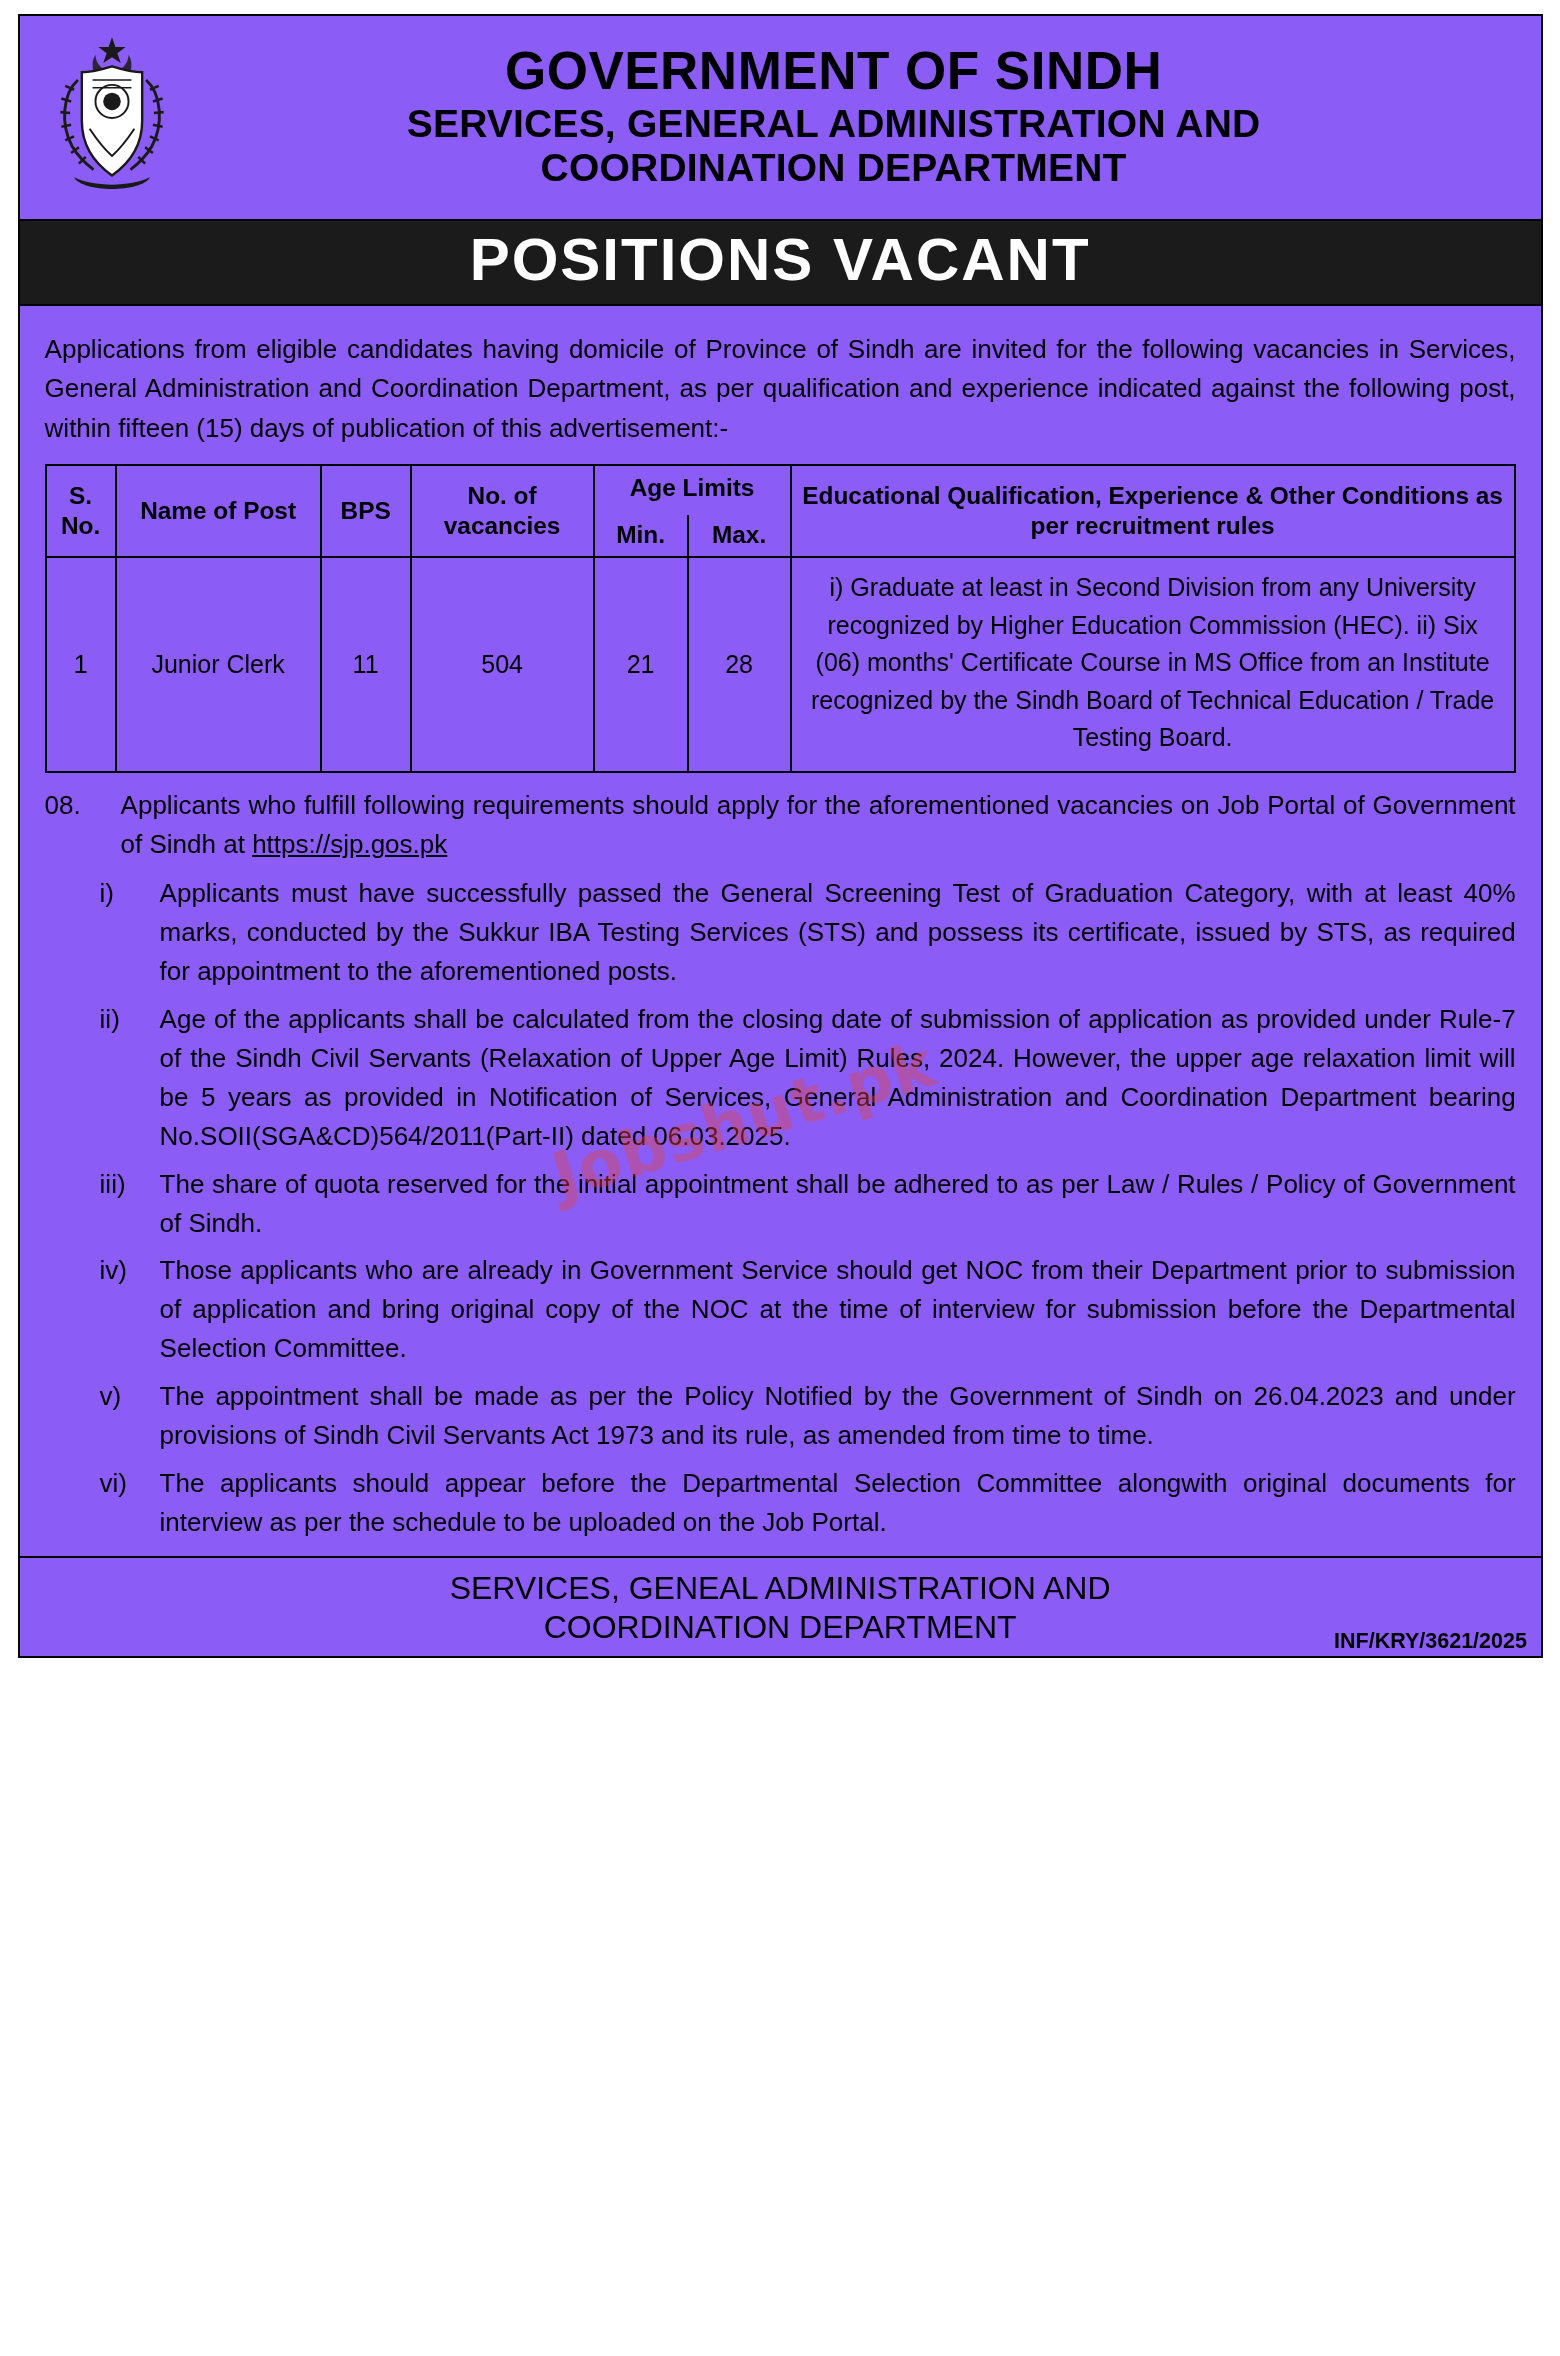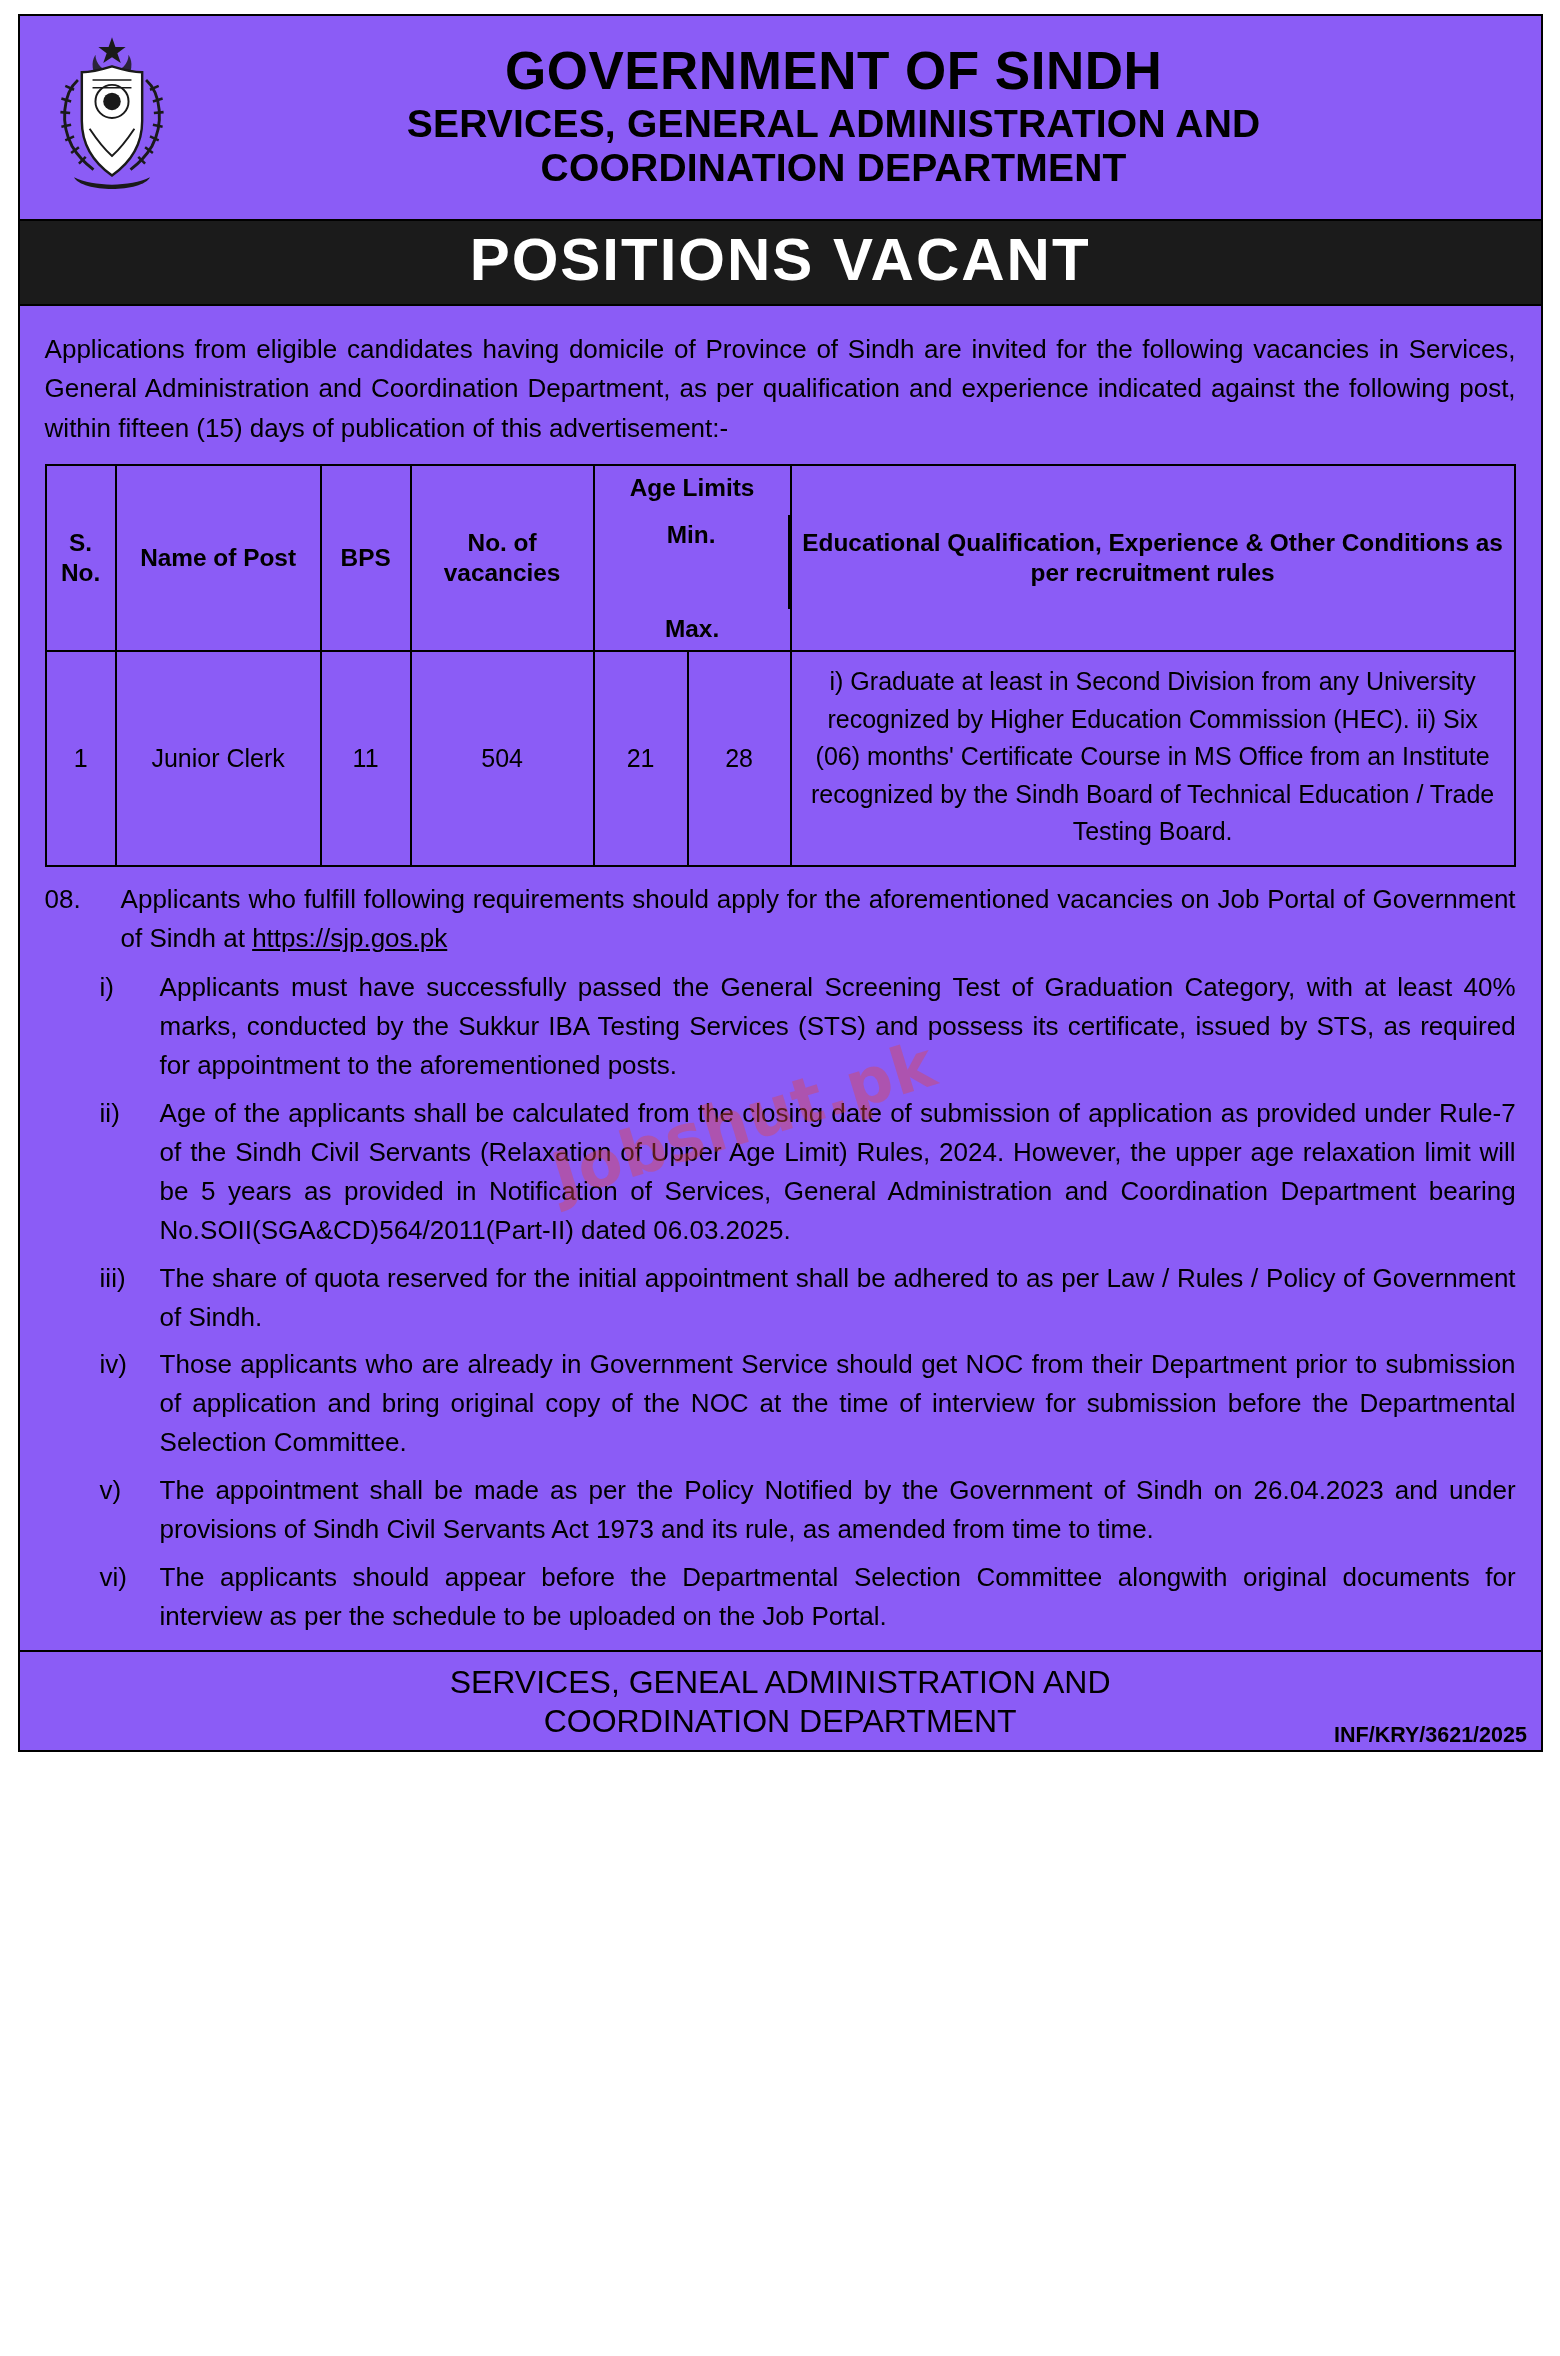--- a/index.html
+++ b/index.html
@@ -254,21 +254,21 @@
 
       <table class="vac">
         <thead>
           <tr>
             <th class="col-sno" rowspan="2">S. No.</th>
             <th class="col-post" rowspan="2">Name of Post</th>
             <th class="col-bps" rowspan="2">BPS</th>
             <th class="col-vac" rowspan="2">No. of vacancies</th>
             <th colspan="2" style="padding:0;">
               <div class="agegroup-top">Age Limits</div>
-              <div style="display:flex;flex-direction:column;">
+              <div style="display:flex;">
                 <div style="flex:0 0 94px;padding:5.9px 0;border-right:2px solid #000;">Min.</div>
                 <div style="flex:1 1 auto;padding:5.9px 0;">Max.</div>
               </div>
             </th>
             <th rowspan="2">Educational Qualification, Experience &amp; Other Conditions as per recruitment rules</th>
           </tr>
           <tr></tr>
         </thead>
         <tbody>
           <tr>

